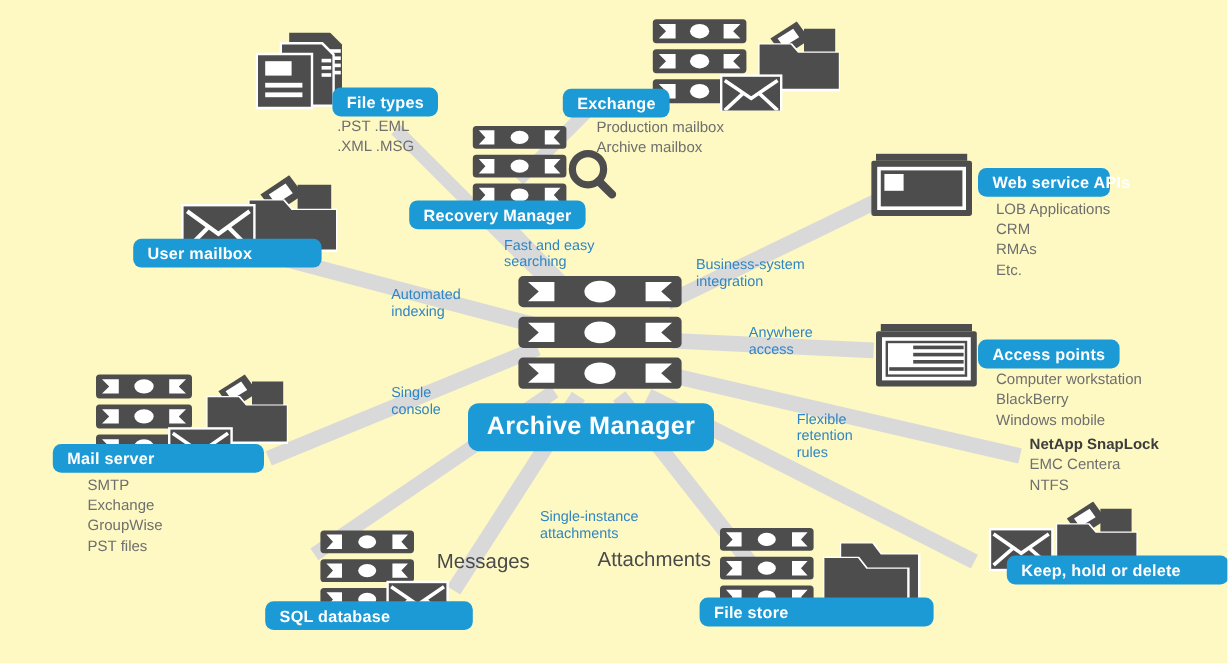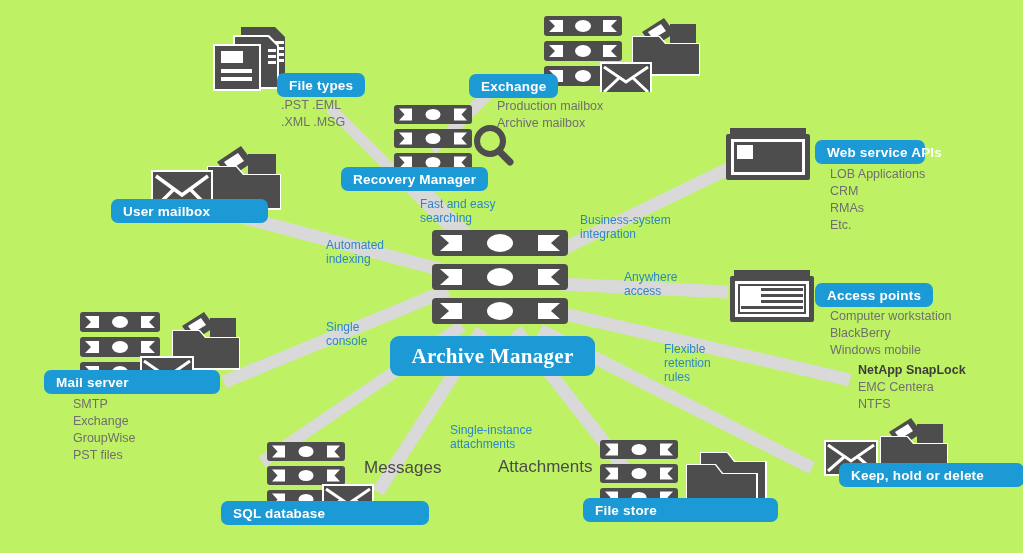--- a/index.html
+++ b/index.html
@@ -4,21 +4,21 @@
 <style>
   html, body {
     margin: 0;
     padding: 0;
     background: #ffffff;
   }
   #stage {
     position: relative;
     width: 1023px;
     height: 553px;
-    background: #bef264;
+    background: #fef9c3;
     overflow: hidden;
     font-family: "Liberation Sans", sans-serif;
   }
   #connectors {
     position: absolute;
     left: 0; top: 0;
     width: 1023px; height: 553px;
     pointer-events: none;
   }
   .node {
@@ -38,21 +38,20 @@
     height: 24px;
     white-space: nowrap;
     box-sizing: border-box;
   }
   .pill.big {
     font-size: 21px;
     height: 40px;
     border-radius: 9px;
     padding: 0 24px;
     letter-spacing: 0.3px;
-    font-family: Liberation Serif, serif;
   }
   .sublist {
     position: absolute;
     color: #6f6f6f;
     font-size: 12.5px;
     line-height: 17px;
     white-space: nowrap;
   }
   .sublist .bold {
     color: #3d3d3d;
@@ -356,21 +355,21 @@
         <ellipse fill="#ffffff" cx="41" cy="59.5" rx="7.5" ry="5.5"></ellipse>
       </g>
       <g transform="translate(57,44)">
         <rect fill="#ffffff" x="0" y="0" width="52" height="34"></rect>
         <rect fill="#4d4d4d" x="2" y="2" width="48" height="30"></rect>
         <path fill="none" stroke="#ffffff" stroke-width="3" d="M4 5 L26 20 L48 5"></path>
         <path fill="none" stroke="#ffffff" stroke-width="3" d="M4 29 L19 16 M48 29 L33 16"></path>
       </g>
     </svg>
   </div>
-  <div class="pill" style="left:221px; top:501px; width:208px;text-align:right;">SQL database</div>
+  <div class="pill" style="left:221px; top:501px; width:173px;text-align:right;">SQL database</div>
 
   <div class="node" style="left:598px; top:438px;">
     <svg class="icon-svg" width="180" height="90" viewBox="0 0 180 90">
 
       <g>
         <rect fill="#4d4d4d" x="2" y="2" width="78" height="19" rx="3"></rect>
         <path fill="#ffffff" d="M7 5.5 h13 v12 h-13 l5.5 -6 z"></path>
         <path fill="#ffffff" d="M75 5.5 h-13 v12 h13 l-5.5 -6 z"></path>
         <ellipse fill="#ffffff" cx="41" cy="11.5" rx="7.5" ry="5.5"></ellipse>
       </g>

